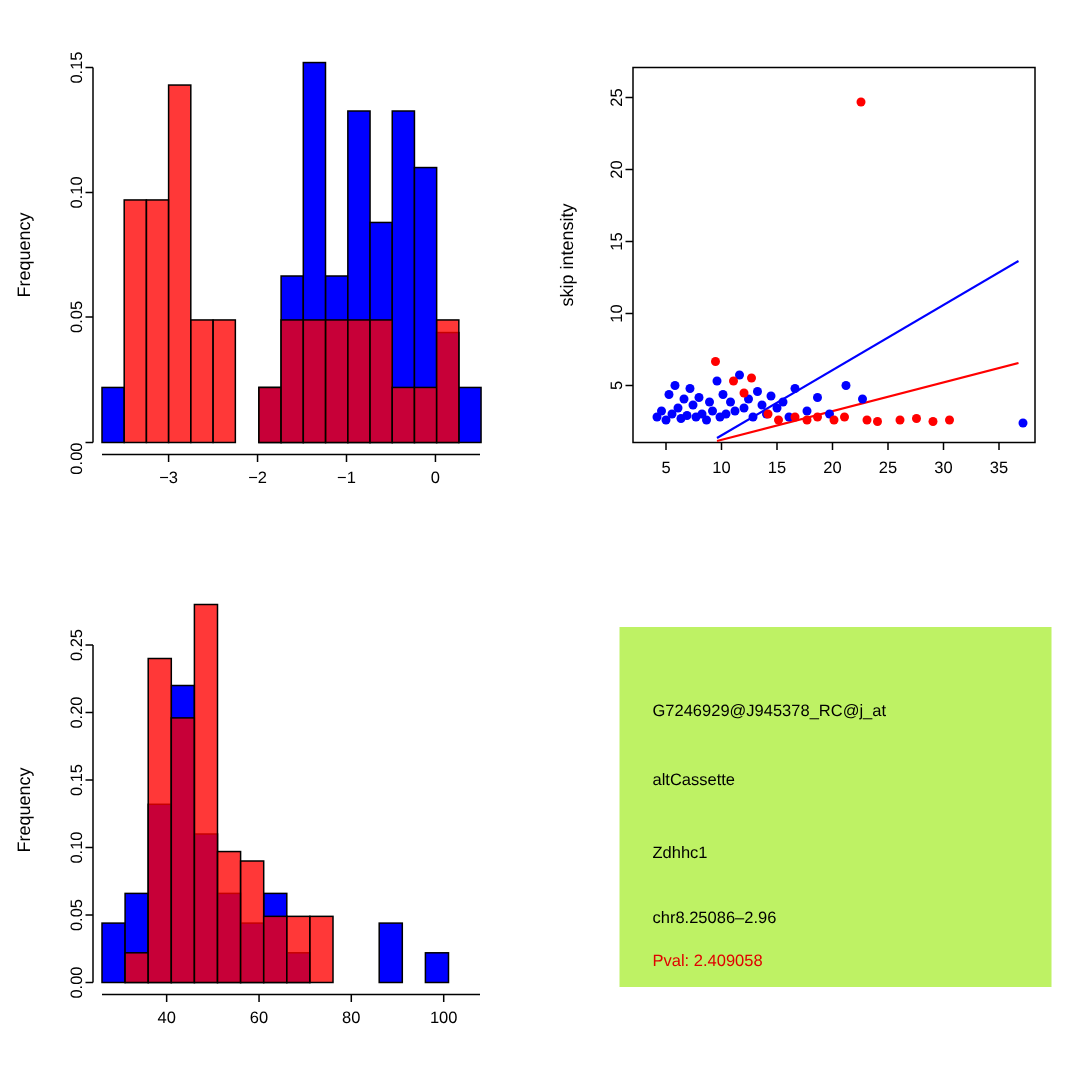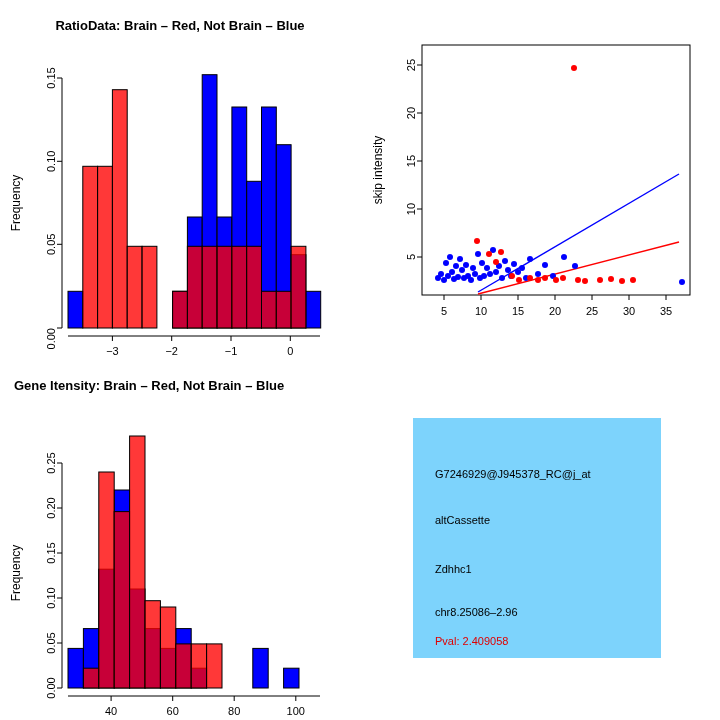--- a/index.html
+++ b/index.html
@@ -13,33 +13,32 @@
   }
   .panel{position:absolute;}
   .ptitle{
     font-size:13px;font-weight:bold;text-align:center;
     font-family:"Liberation Sans", sans-serif;
   }
   svg{display:block;}
   text{font-family:"Liberation Sans", sans-serif;}
   .infobox{
     position:absolute;
-    background:#7dd3fc;
-    left:413px;top:418px;width:248px;height:240px;
+    background:#bef264;
+    left:413px;top:418px;width:288px;height:240px;
   }
   .infobox .line{
     position:absolute;left:22px;font-size:11px;color:#000;
   }
   .infobox .line.red{color:#e00000;}
 </style>
 </head>
 <body>
 
 <div class="panel" style="left:0px;top:0px;width:360px;height:360px;">
-  <div class="ptitle" style="padding-top:18px;">RatioData: Brain – Red, Not Brain – Blue</div>
   <svg width="360" height="330" viewBox="0 0 360 330">
 
     <g fill="#0000ff" stroke="#000000" stroke-width="1">
       <rect x="68" y="258.3" width="14.8" height="36.7"></rect>
       <rect x="172.6" y="258.3" width="14.8" height="36.7"></rect>
       <rect x="187.4" y="184.0" width="14.8" height="111.0"></rect>
       <rect x="202.2" y="41.7" width="14.8" height="253.3"></rect>
       <rect x="217.1" y="184.0" width="14.8" height="111.0"></rect>
       <rect x="231.9" y="74.0" width="14.8" height="221.0"></rect>
       <rect x="246.7" y="148.3" width="14.8" height="146.7"></rect>
@@ -187,21 +186,20 @@
         <text x="232" y="315">25</text>
         <text x="269" y="315">30</text>
       <text x="306" y="315">35</text>
     </g>
     <text x="196" y="343" font-size="12" text-anchor="middle" fill="#000">include intensity</text>
     <text x="22" y="170" font-size="12" text-anchor="middle" fill="#000" transform="rotate(-90 22 170)">skip intensity</text>
   </svg>
 </div>
 
 <div class="panel" style="left:0px;top:360px;width:360px;height:360px;">
-  <div class="ptitle" style="padding-top:18px;text-align:left;padding-left:14px;">Gene Itensity: Brain – Red, Not Brain – Blue</div>
   <svg width="360" height="330" viewBox="0 0 360 330">
 
     <g fill="#0000ff" stroke="#000000" stroke-width="1">
       <rect x="68" y="255.4" width="15.4" height="39.6"></rect>
       <rect x="83.4" y="235.6" width="15.4" height="59.4"></rect>
       <rect x="98.8" y="176.2" width="15.4" height="118.8"></rect>
       <rect x="114.2" y="97.0" width="15.4" height="198.0"></rect>
       <rect x="129.6" y="196.0" width="15.4" height="99.0"></rect>
       <rect x="145.0" y="235.6" width="15.4" height="59.4"></rect>
       <rect x="160.4" y="255.4" width="15.4" height="39.6"></rect>

